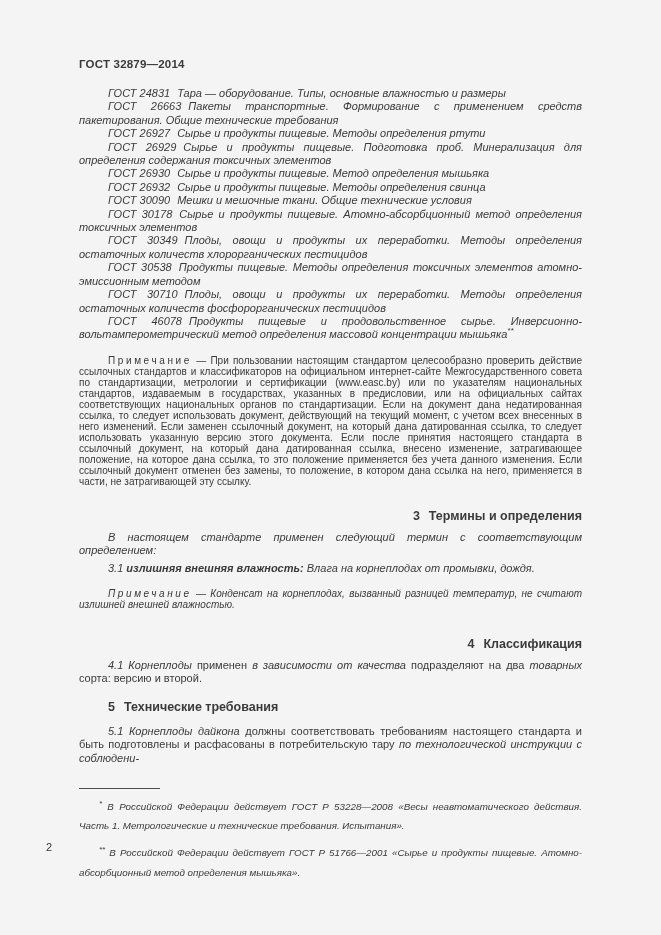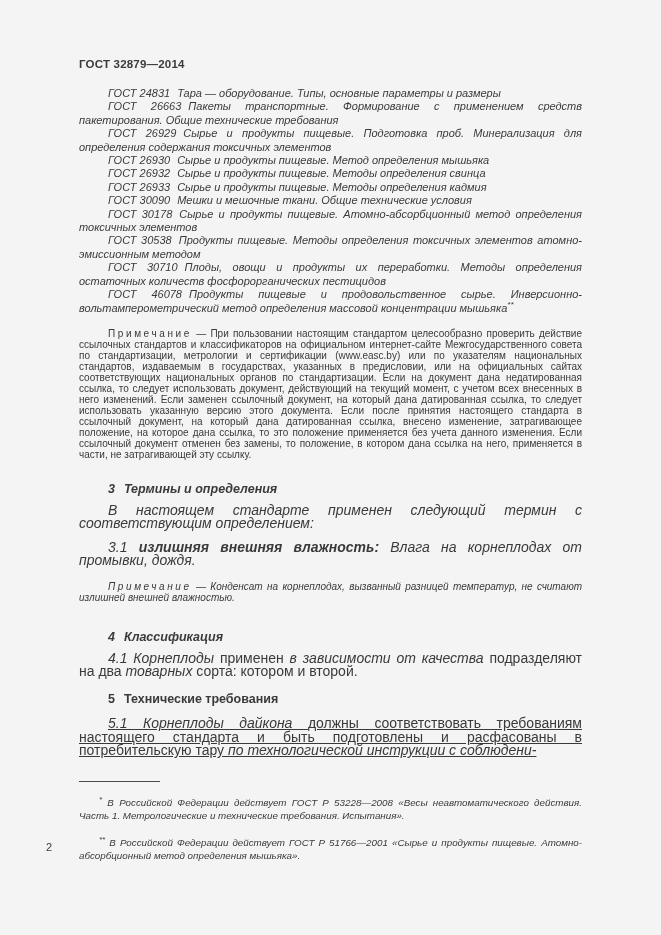--- a/index.html
+++ b/index.html
@@ -12,70 +12,71 @@
   p{margin:0;}
   .doc-header{font-weight:bold;font-size:11.5px;margin:0 0 17px 0;letter-spacing:.2px;}
   .ref{font-style:italic;font-size:11px;line-height:13.4px;text-align:justify;text-indent:29px;}
   .ref-code{padding-right:7px;white-space:nowrap;}
   .fn-mark{font-size:8px;line-height:0;}
   .note{font-size:10px;line-height:11px;text-align:justify;text-indent:29px;margin-top:13px;}
   .note-label{letter-spacing:2.6px;}
   .note-italic{font-style:italic;}
   h2{font-weight:bold;font-size:12.5px;margin:0 0 0 29px;line-height:14px;}
   h2 .sec-num{padding-right:9px;}
-  .h-italic{font-style:italic;}
+  .h-italic{text-align:right;}
   .h3{margin-top:22px;}
   .h4{margin-top:27px;}
   .h5{margin-top:14px;}
-  .body-para{font-size:14px;line-height:13.4px;text-align:justify;text-indent:29px;}
+  .body-para{font-size:11px;line-height:13.4px;text-align:justify;text-indent:29px;}
   .mt8{margin-top:8px;}
-  .mt2{margin-top:10px;}
-  .mt10{margin-top:11px;text-decoration:underline;}
+  .mt2{margin-top:4px;}
+  .mt10{margin-top:11px;}
   .it{font-style:italic;}
   .bit{font-style:italic;font-weight:bold;}
   .fn-rule{width:81px;height:0;border-top:1px solid #4a4a4a;margin:23px 0 5px 0;}
-  .footnote{font-style:italic;font-size:9.8px;line-height:13px;text-align:justify;text-indent:20px;margin-top:11px;}
+  .footnote{font-style:italic;font-size:9.8px;line-height:19px;text-align:justify;text-indent:20px;margin-top:5px;}
   .footnote sup{font-size:8px;font-style:italic;}
   .page-num{position:absolute;left:46px;top:841px;font-size:11px;}
 </style>
 </head>
 <body>
 
 <div class="page">
   <div class="content">
 
     <p class="doc-header">ГОСТ 32879—2014</p>
 
     <div>
-      <p class="ref"><span class="ref-code">ГОСТ 24831</span><span>Тара — оборудование. Типы, основные параметры и размеры</span></p>
+      <p class="ref"><span class="ref-code">ГОСТ 24831</span><span>Тара — оборудование. Типы, основные влажностью и размеры</span></p>
       <p class="ref"><span class="ref-code">ГОСТ 26663</span><span>Пакеты транспортные. Формирование с применением средств пакетирования. Общие технические требования</span></p>
+      <p class="ref"><span class="ref-code">ГОСТ 26927</span><span>Сырье и продукты пищевые. Методы определения ртути</span></p>
       <p class="ref"><span class="ref-code">ГОСТ 26929</span><span>Сырье и продукты пищевые. Подготовка проб. Минерализация для определения содержания токсичных элементов</span></p>
       <p class="ref"><span class="ref-code">ГОСТ 26930</span><span>Сырье и продукты пищевые. Метод определения мышьяка</span></p>
       <p class="ref"><span class="ref-code">ГОСТ 26932</span><span>Сырье и продукты пищевые. Методы определения свинца</span></p>
-      <p class="ref"><span class="ref-code">ГОСТ 26933</span><span>Сырье и продукты пищевые. Методы определения кадмия</span></p>
       <p class="ref"><span class="ref-code">ГОСТ 30090</span><span>Мешки и мешочные ткани. Общие технические условия</span></p>
       <p class="ref"><span class="ref-code">ГОСТ 30178</span><span>Сырье и продукты пищевые. Атомно-абсорбционный метод определения токсичных элементов</span></p>
+      <p class="ref"><span class="ref-code">ГОСТ 30349</span><span>Плоды, овощи и продукты их переработки. Методы определения остаточных количеств хлорорганических пестицидов</span></p>
       <p class="ref"><span class="ref-code">ГОСТ 30538</span><span>Продукты пищевые. Методы определения токсичных элементов атомно-эмиссионным методом</span></p>
       <p class="ref"><span class="ref-code">ГОСТ 30710</span><span>Плоды, овощи и продукты их переработки. Методы определения остаточных количеств фосфорорганических пестицидов</span></p>
       <p class="ref"><span class="ref-code">ГОСТ 46078</span><span>Продукты пищевые и продовольственное сырье. Инверсионно-вольтамперометрический метод определения массовой концентрации мышьяка</span><sup class="fn-mark">**</sup></p>
     </div>
 
     <p class="note"><span class="note-label">Примечание</span> <span>— При пользовании настоящим стандартом целесообразно проверить действие ссылочных стандартов и классификаторов на официальном интернет-сайте Межгосударственного совета по стандартизации, метрологии и сертификации (www.easc.by) или по указателям национальных стандартов, издаваемым в государствах, указанных в предисловии, или на официальных сайтах соответствующих национальных органов по стандартизации. Если на документ дана недатированная ссылка, то следует использовать документ, действующий на текущий момент, с учетом всех внесенных в него изменений. Если заменен ссылочный документ, на который дана датированная ссылка, то следует использовать указанную версию этого документа. Если после принятия настоящего стандарта в ссылочный документ, на который дана датированная ссылка, внесено изменение, затрагивающее положение, на которое дана ссылка, то это положение применяется без учета данного изменения. Если ссылочный документ отменен без замены, то положение, в котором дана ссылка на него, применяется в части, не затрагивающей эту ссылку.</span></p>
 
     <h2 class="h3 h-italic"><span class="sec-num">3</span><span>Термины и определения</span></h2>
 
     <p class="body-para it mt8">В настоящем стандарте применен следующий термин с соответствующим определением:</p>
 
     <p class="body-para mt2"><span class="it">3.1 </span><span class="bit">излишняя внешняя влажность: </span><span class="it">Влага на корнеплодах от промывки, дождя.</span></p>
 
     <p class="note note-italic" style=""><span class="note-label">Примечание</span> <span>— Конденсат на корнеплодах, вызванный разницей температур, не считают излишней внешней влажностью.</span></p>
 
     <h2 class="h4 h-italic"><span class="sec-num">4</span><span>Классификация</span></h2>
 
-    <p class="body-para mt8"><span class="it">4.1 Корнеплоды </span><span>применен </span><span class="it">в зависимости от качества </span><span>подразделяют на два </span><span class="it">товарных </span><span>сорта: котором и второй.</span></p>
+    <p class="body-para mt8"><span class="it">4.1 Корнеплоды </span><span>применен </span><span class="it">в зависимости от качества </span><span>подразделяют на два </span><span class="it">товарных </span><span>сорта: версию и второй.</span></p>
 
     <h2 class="h5"><span class="sec-num">5</span><span>Технические требования</span></h2>
 
     <p class="body-para mt10"><span class="it">5.1 Корнеплоды дайкона </span><span>должны соответствовать требованиям настоящего стандарта и быть подготовлены и расфасованы в потребительскую тару </span><span class="it">по технологической инструкции с соблюдени-</span></p>
 
     <div class="fn-rule"></div>
 
     <p class="footnote"><sup>*</sup><span> В Российской Федерации действует ГОСТ Р 53228—2008 «Весы неавтоматического действия. Часть 1. Метрологические и технические требования. Испытания».</span></p>
 
     <p class="footnote"><sup>**</sup><span> В Российской Федерации действует ГОСТ Р 51766—2001 «Сырье и продукты пищевые. Атомно-абсорбционный метод определения мышьяка».</span></p>

